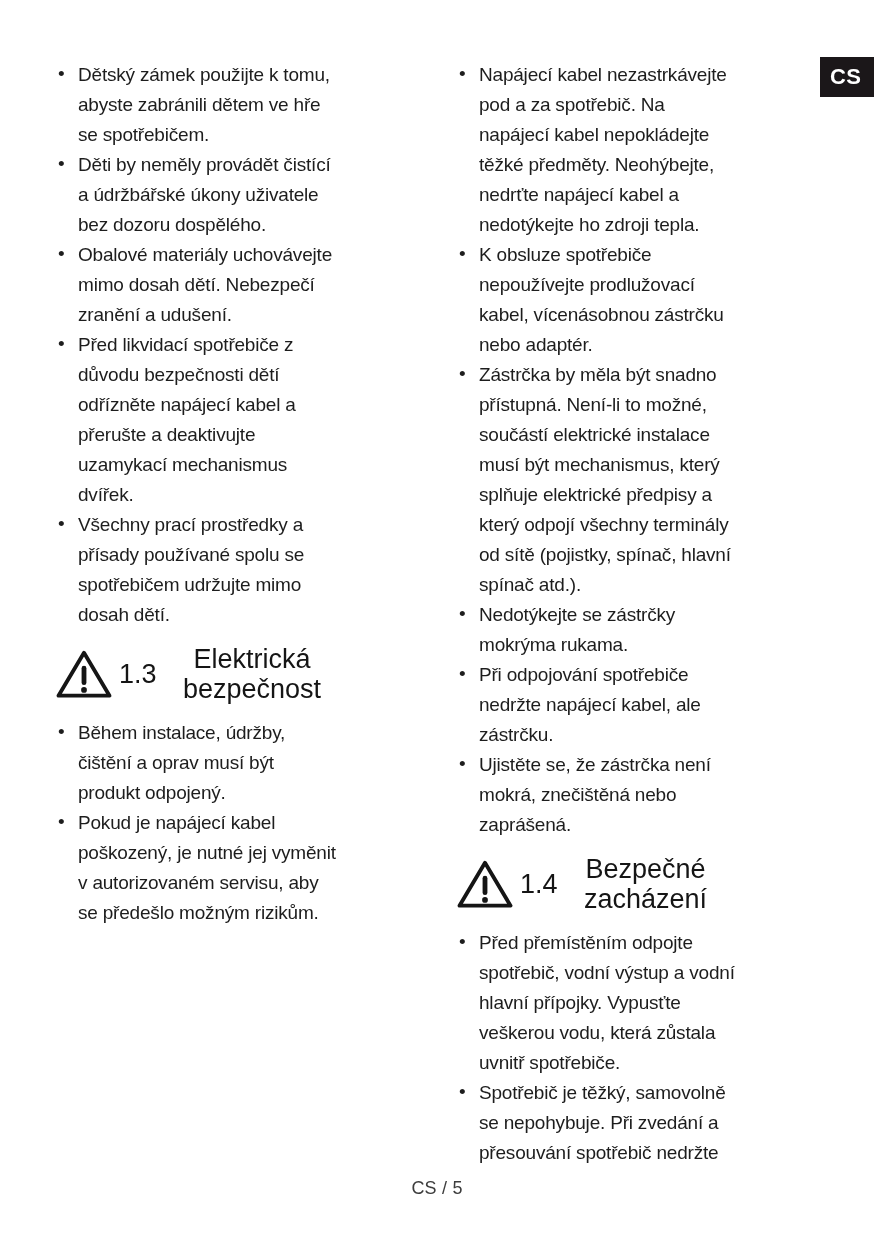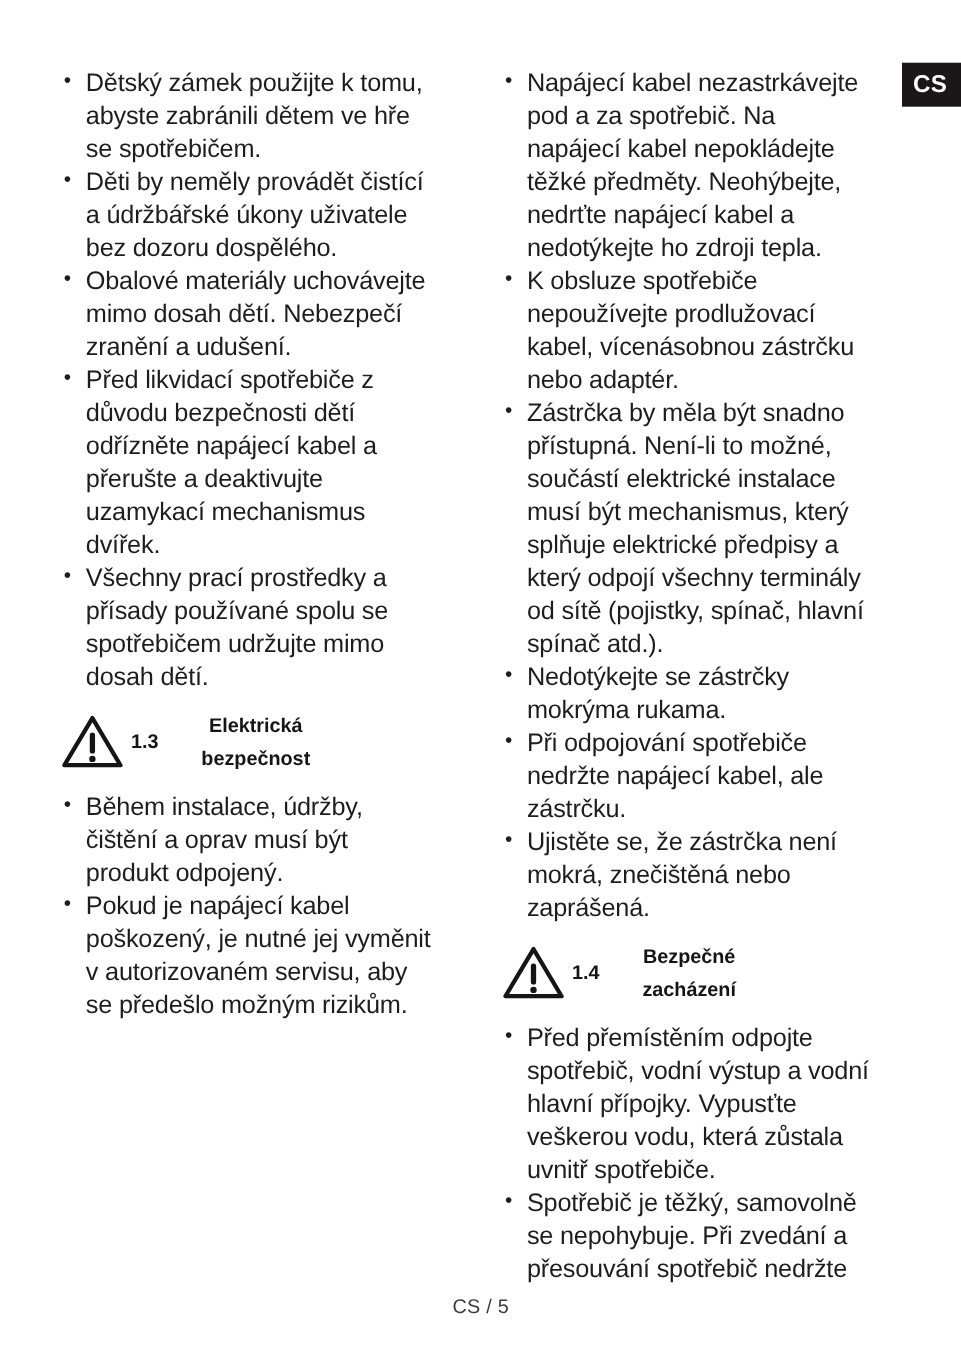--- a/index.html
+++ b/index.html
@@ -14,38 +14,38 @@
   .columns{
     position:absolute;
     top:60px;left:55px;
     display:flex;
     gap:27px;
   }
   .col{width:374px;}
   .col.right{width:392px;}
   ul.bullets{
     margin:0;padding:0;list-style:none;
-    font-size:23px;line-height:30px;letter-spacing:-0.2px;
+    font-size:19px;line-height:30px;letter-spacing:-0.2px;
   }
   ul.bullets li{
     position:relative;
     padding-left:23px;
     white-space:pre-line;
   }
   ul.bullets li::before{
     content:"\2022";
     position:absolute;left:3px;top:-1px;
     font-size:19px;
   }
   .section-heading{
     display:flex;
     align-items:center;
     margin:14px 0 14px 0;
-    font-weight:bold;
-    font-size:18px;line-height:30px;
+    font-weight:normal;
+    font-size:27px;line-height:30px;
     color:#151515;
   }
   .warn-icon{flex:0 0 auto;margin-left:0;}
   .sec-num{margin-left:6px;width:64px;flex:0 0 auto;}
   .sec-title{text-align:center;white-space:pre-line;}
   .cs-tab{
     position:absolute;
     top:57px;right:0;
     width:54px;height:40px;
     background:#1b1719;

